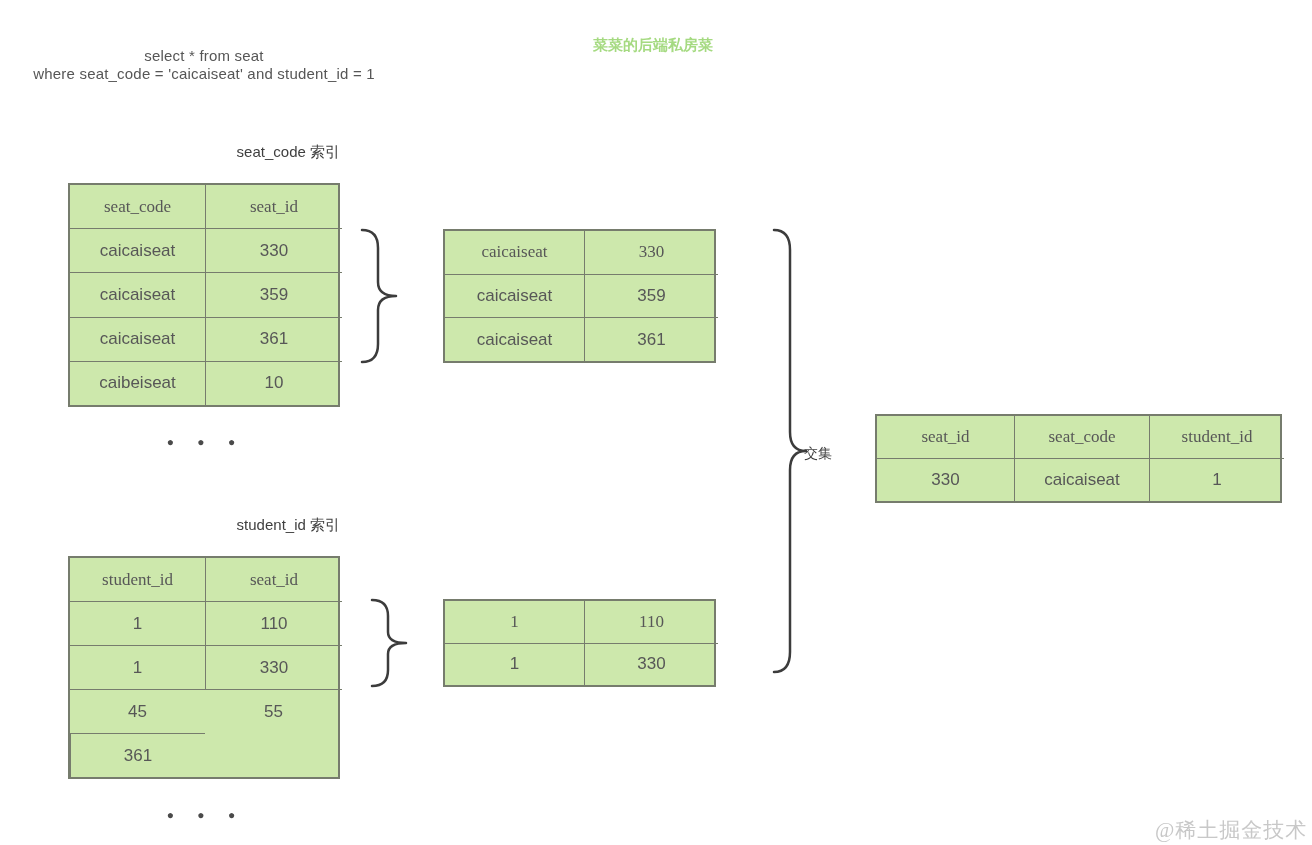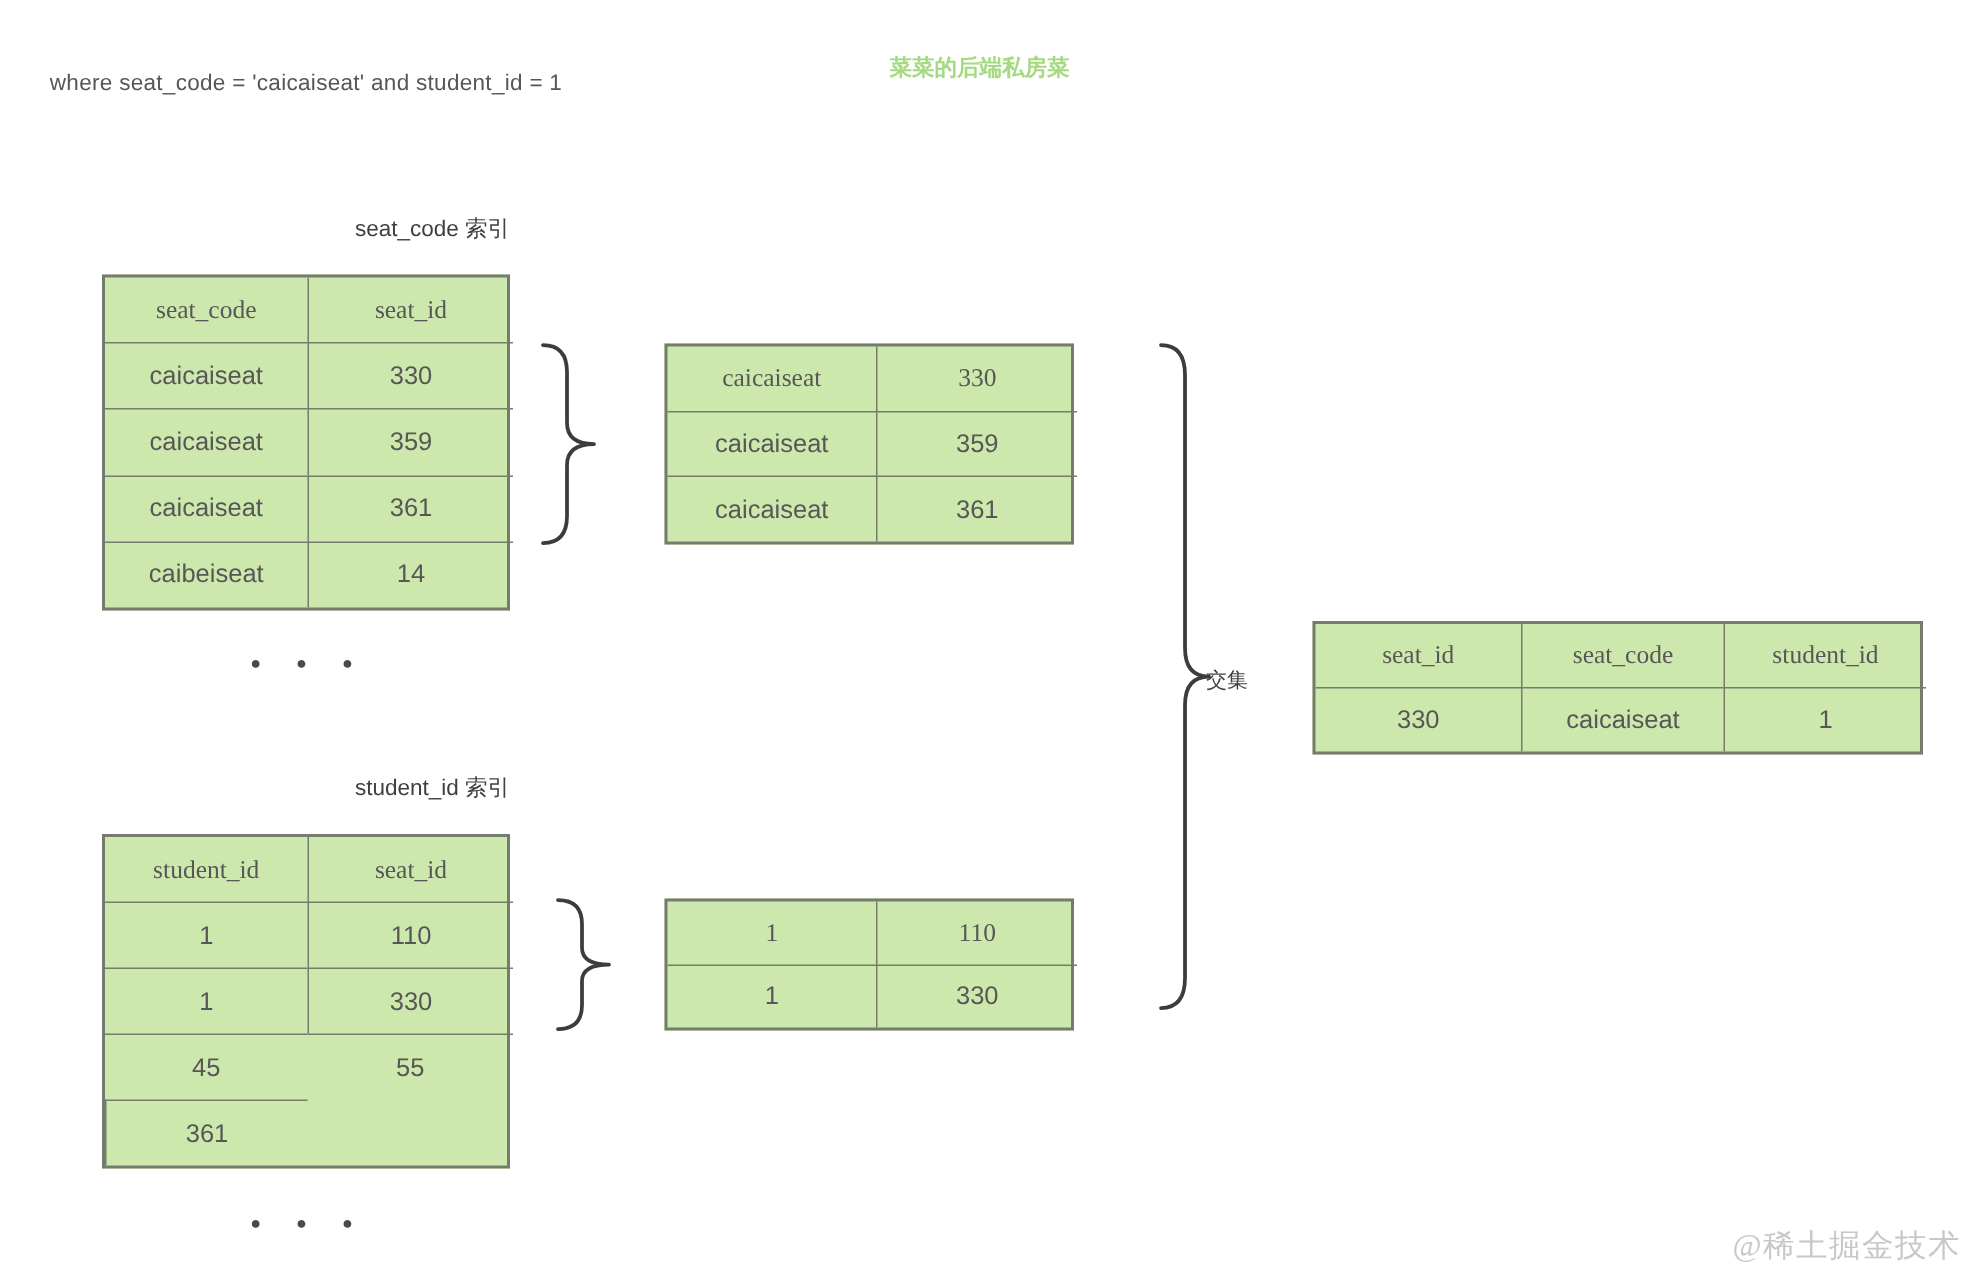--- a/index.html
+++ b/index.html
@@ -68,37 +68,38 @@
   .lbl-intersection {
     left:804px; top:445px; font-size:14px; color:var(--label-text);
   }
 </style>
 </head>
 <body>
 
 <div id="stage">
 
   <div class="abs query-block">
+    <div>select * from seat</div>
     <div>where seat_code = 'caicaiseat' and student_id = 1</div>
   </div>
 
   <div class="abs wm-top">菜菜的后端私房菜</div>
 
   <div class="abs tbl-label lbl-1">seat_code 索引</div>
   <div id="table-seat-code" class="abs dtable" style="grid-template-columns: 135px 137px;">
       <div class="cell no-top no-left">seat_code</div>
       <div class="cell no-top">seat_id</div>
       <div class="cell no-left">caicaiseat</div>
       <div class="cell">330</div>
       <div class="cell no-left">caicaiseat</div>
       <div class="cell">359</div>
       <div class="cell no-left">caicaiseat</div>
       <div class="cell">361</div>
       <div class="cell no-left">caibeiseat</div>
-      <div class="cell">14</div>
+      <div class="cell">10</div>
     </div>
 
   <div class="abs ellipsis ell-1">● ● ●</div>
 
   <div class="abs brace" style="left:358px; top:226px;">
     <svg width="44" height="140" viewBox="0 0 44 140" fill="none" stroke="currentColor" stroke-width="2.5" stroke-linecap="round" stroke-linejoin="round">
       <path d="M4,4 Q20,4 20,22 L20,56 Q20,70 38,70 Q20,70 20,84 L20,118 Q20,136 4,136"></path>
     </svg>
   </div>
 

